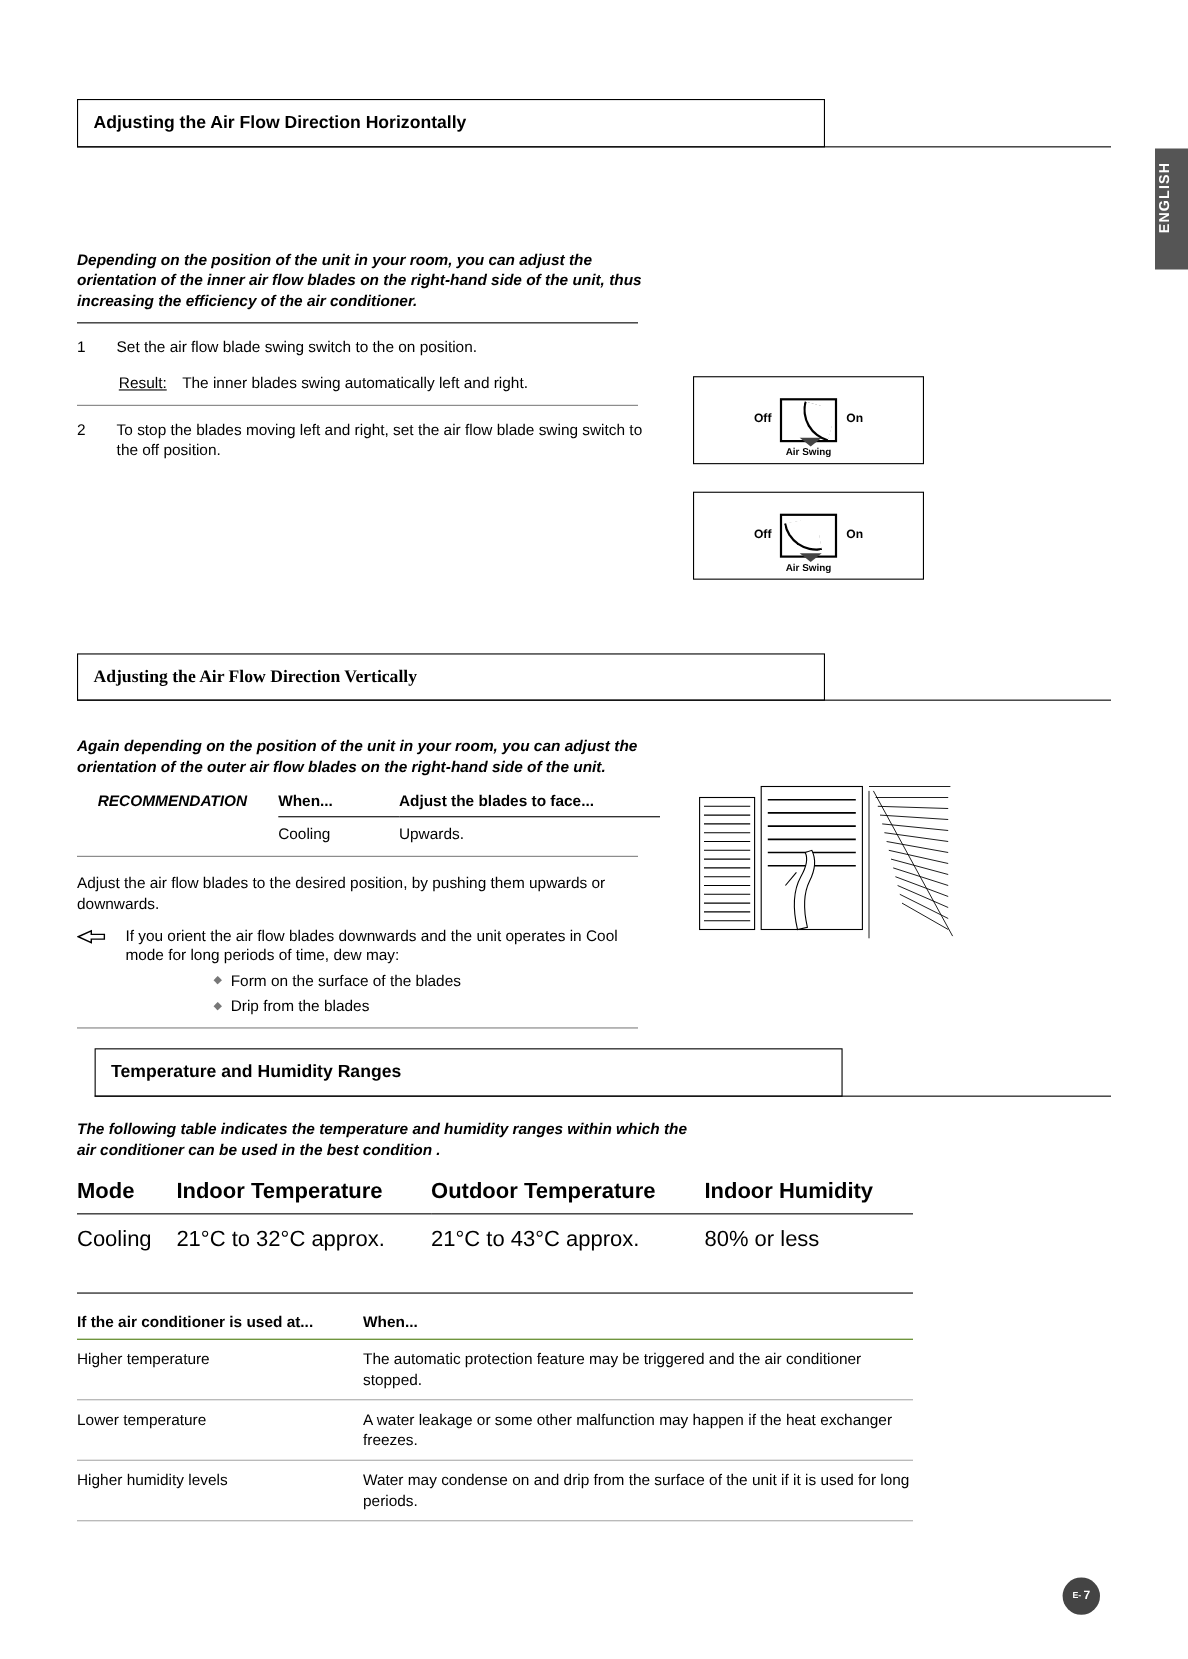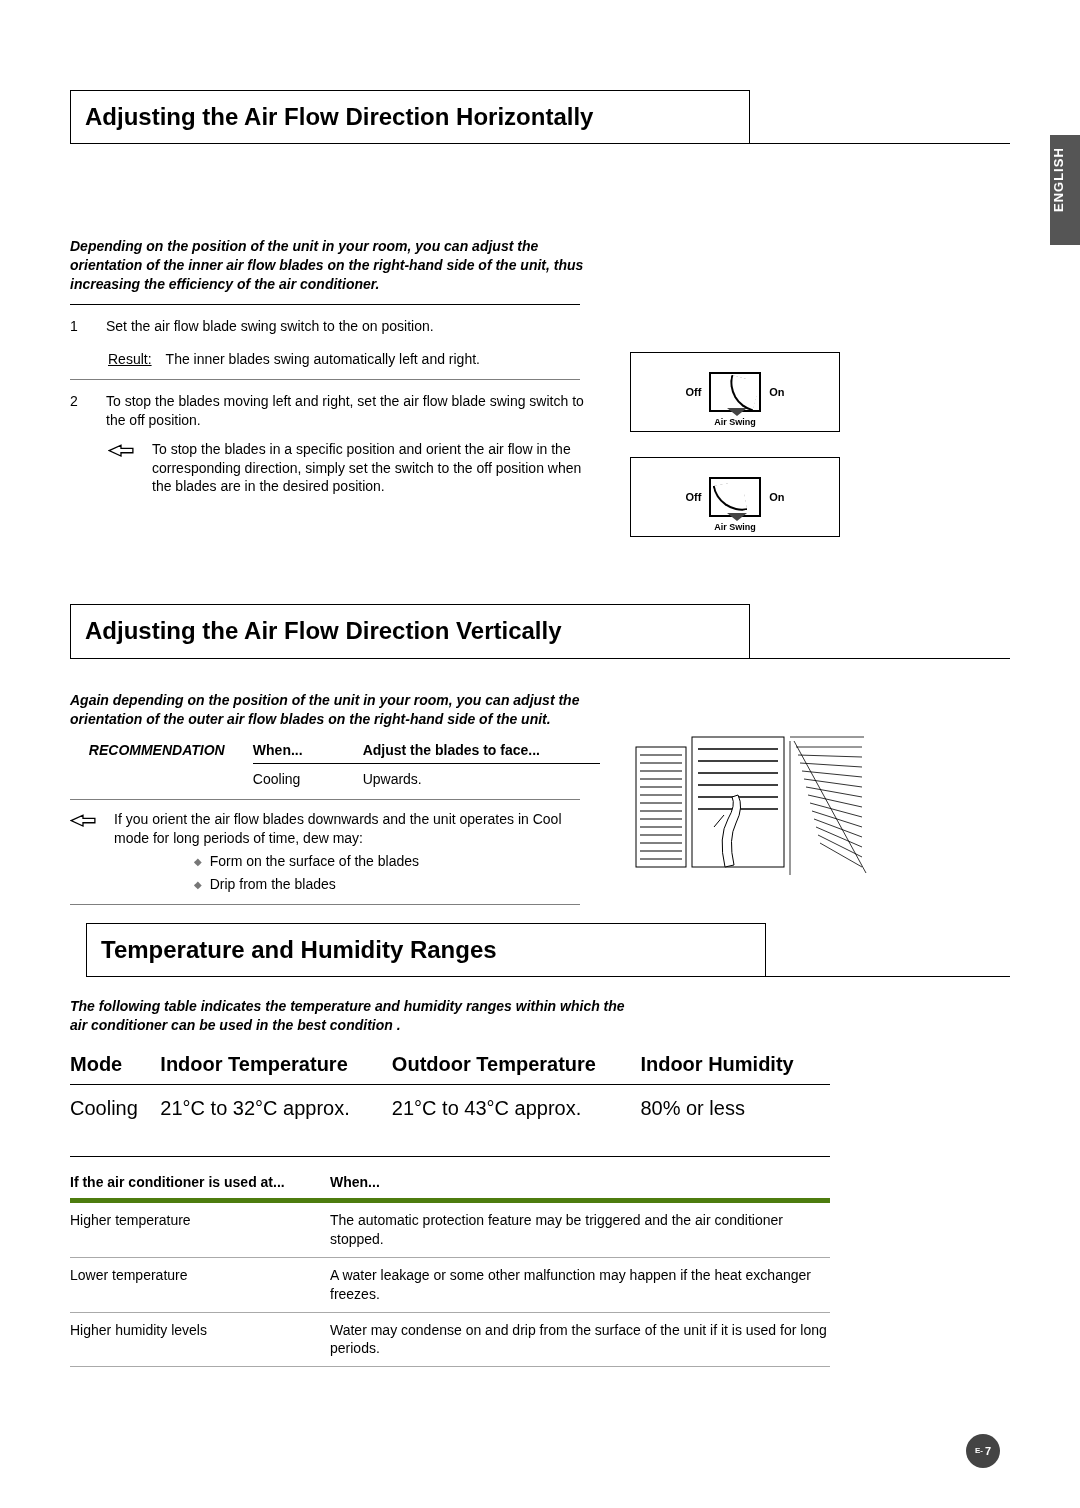--- a/index.html
+++ b/index.html
@@ -31,21 +31,21 @@
     font-weight: bold;
     padding-top: 20px;
   }
   
   .section-heading {
     margin: 10px 0 18px 0;
   }
   .sh-title {
     border: 1px solid #000;
     padding: 10px 14px;
-    font-size: 24px;
+    font-size: 16px;
     font-weight: bold;
     width: 680px;
   }
   .sh-line {
     height: 1px;
     background: #000;
     width: 100%;
     margin-top: -1px;
   }
   
@@ -134,34 +134,34 @@
   .temp-table { width:760px; border-collapse:collapse; font-size:20px; margin-top:8px;}
   .temp-table th { text-align:left; font-weight:bold; padding:6px 10px 6px 0; }
   .temp-table td { padding:10px 10px 10px 0; }
   .temp-table .head-row { border-bottom:1px solid #000; }
   .temp-table .end-row td { padding-bottom:18px; }
   .line-sep { height:1px; background:#000; width:760px; margin:16px 0 0 0; }
   .cond-table { width:760px; border-collapse:collapse; font-size:14px; margin-top:10px;}
   .cond-table th { text-align:left; font-weight:bold; padding:6px 0; }
   .cond-table td { padding:8px 0; vertical-align:top; }
   .cond-table tr.sep td, .cond-table tr.sep th { border-bottom:1px solid #aaa; }
-  .cond-table tr.head-row th { border-bottom:5px solid #4d7c0f; }
+  .cond-table tr.head-row th { border-bottom:1px solid #4d7c0f; }
   .cond-table .col1 { width:260px; }
   
   .pagenum {
     position:absolute;
     bottom:40px; right:80px;
     background:#444; color:#fff;
     border-radius:50%;
     width:34px; height:34px;
     display:flex; align-items:center; justify-content:center;
     font-size:11px; font-weight:bold;
   }
   .pagenum .pref { font-size:8px; margin-right:2px; }
-  .mt40 { margin-top: 42px; }
+  .mt40 { margin-top: 42px; font-family: Liberation Serif, serif; }
 </style>
 </head>
 <body>
 
 <div class="lang-tab">ENGLISH</div>
 
 <div class="section-heading">
   <div class="sh-title">Adjusting the Air Flow Direction Horizontally</div>
   <div class="sh-line"></div>
 </div>
@@ -178,28 +178,20 @@
     </div>
     <div class="result">
       <div class="result-label">Result:</div>
       <div>The inner blades swing automatically left and right.</div>
     </div>
     <div class="hr short"></div>
 
     <div class="step">
       <div class="step-num">2</div>
       <div class="step-body">To stop the blades moving left and right, set the air flow blade swing switch to the off position.</div>
-    </div>
-    <div class="note-row">
-      <div class="chevron">
-        <svg viewBox="0 0 24 14">
-            <path d="M1 7 L12 2 L12 5 L23 5 L23 9 L12 9 L12 12 Z" fill="none" stroke="#000" stroke-width="1.2"></path>
-          </svg>
-      </div>
-      <div>To stop the blades in a specific position and orient the air flow in the corresponding direction, simply set the switch to the off position when the blades are in the desired position.</div>
     </div>
   </div>
 
   <div class="col-right">
     <div style="height:170px"></div>
     <div class="switch-box">
       <span class="sw-label">Off</span>
       <div class="sw-icon sw-on">
           <div class="arc"></div>
         </div>
@@ -236,20 +228,21 @@
         </tr>
         <tr>
           <td>Cooling</td>
           <td>Upwards.</td>
         </tr>
       </tbody>
         </table>
     </div>
     <div class="hr short" style="margin-top:4px;"></div>
 
+    <div class="adjust-text">Adjust the air flow blades to the desired position, by pushing them upwards or downwards.</div>
 
     <div class="note-row" style="margin-left:0;">
       <div class="chevron">
         <svg viewBox="0 0 24 14">
             <path d="M1 7 L12 2 L12 5 L23 5 L23 9 L12 9 L12 12 Z" fill="none" stroke="#000" stroke-width="1.2"></path>
           </svg>
       </div>
       <div>
         <span>If you orient the air flow blades downwards and the unit operates in Cool mode for long periods of time, dew may:</span>
         <div class="sub">

